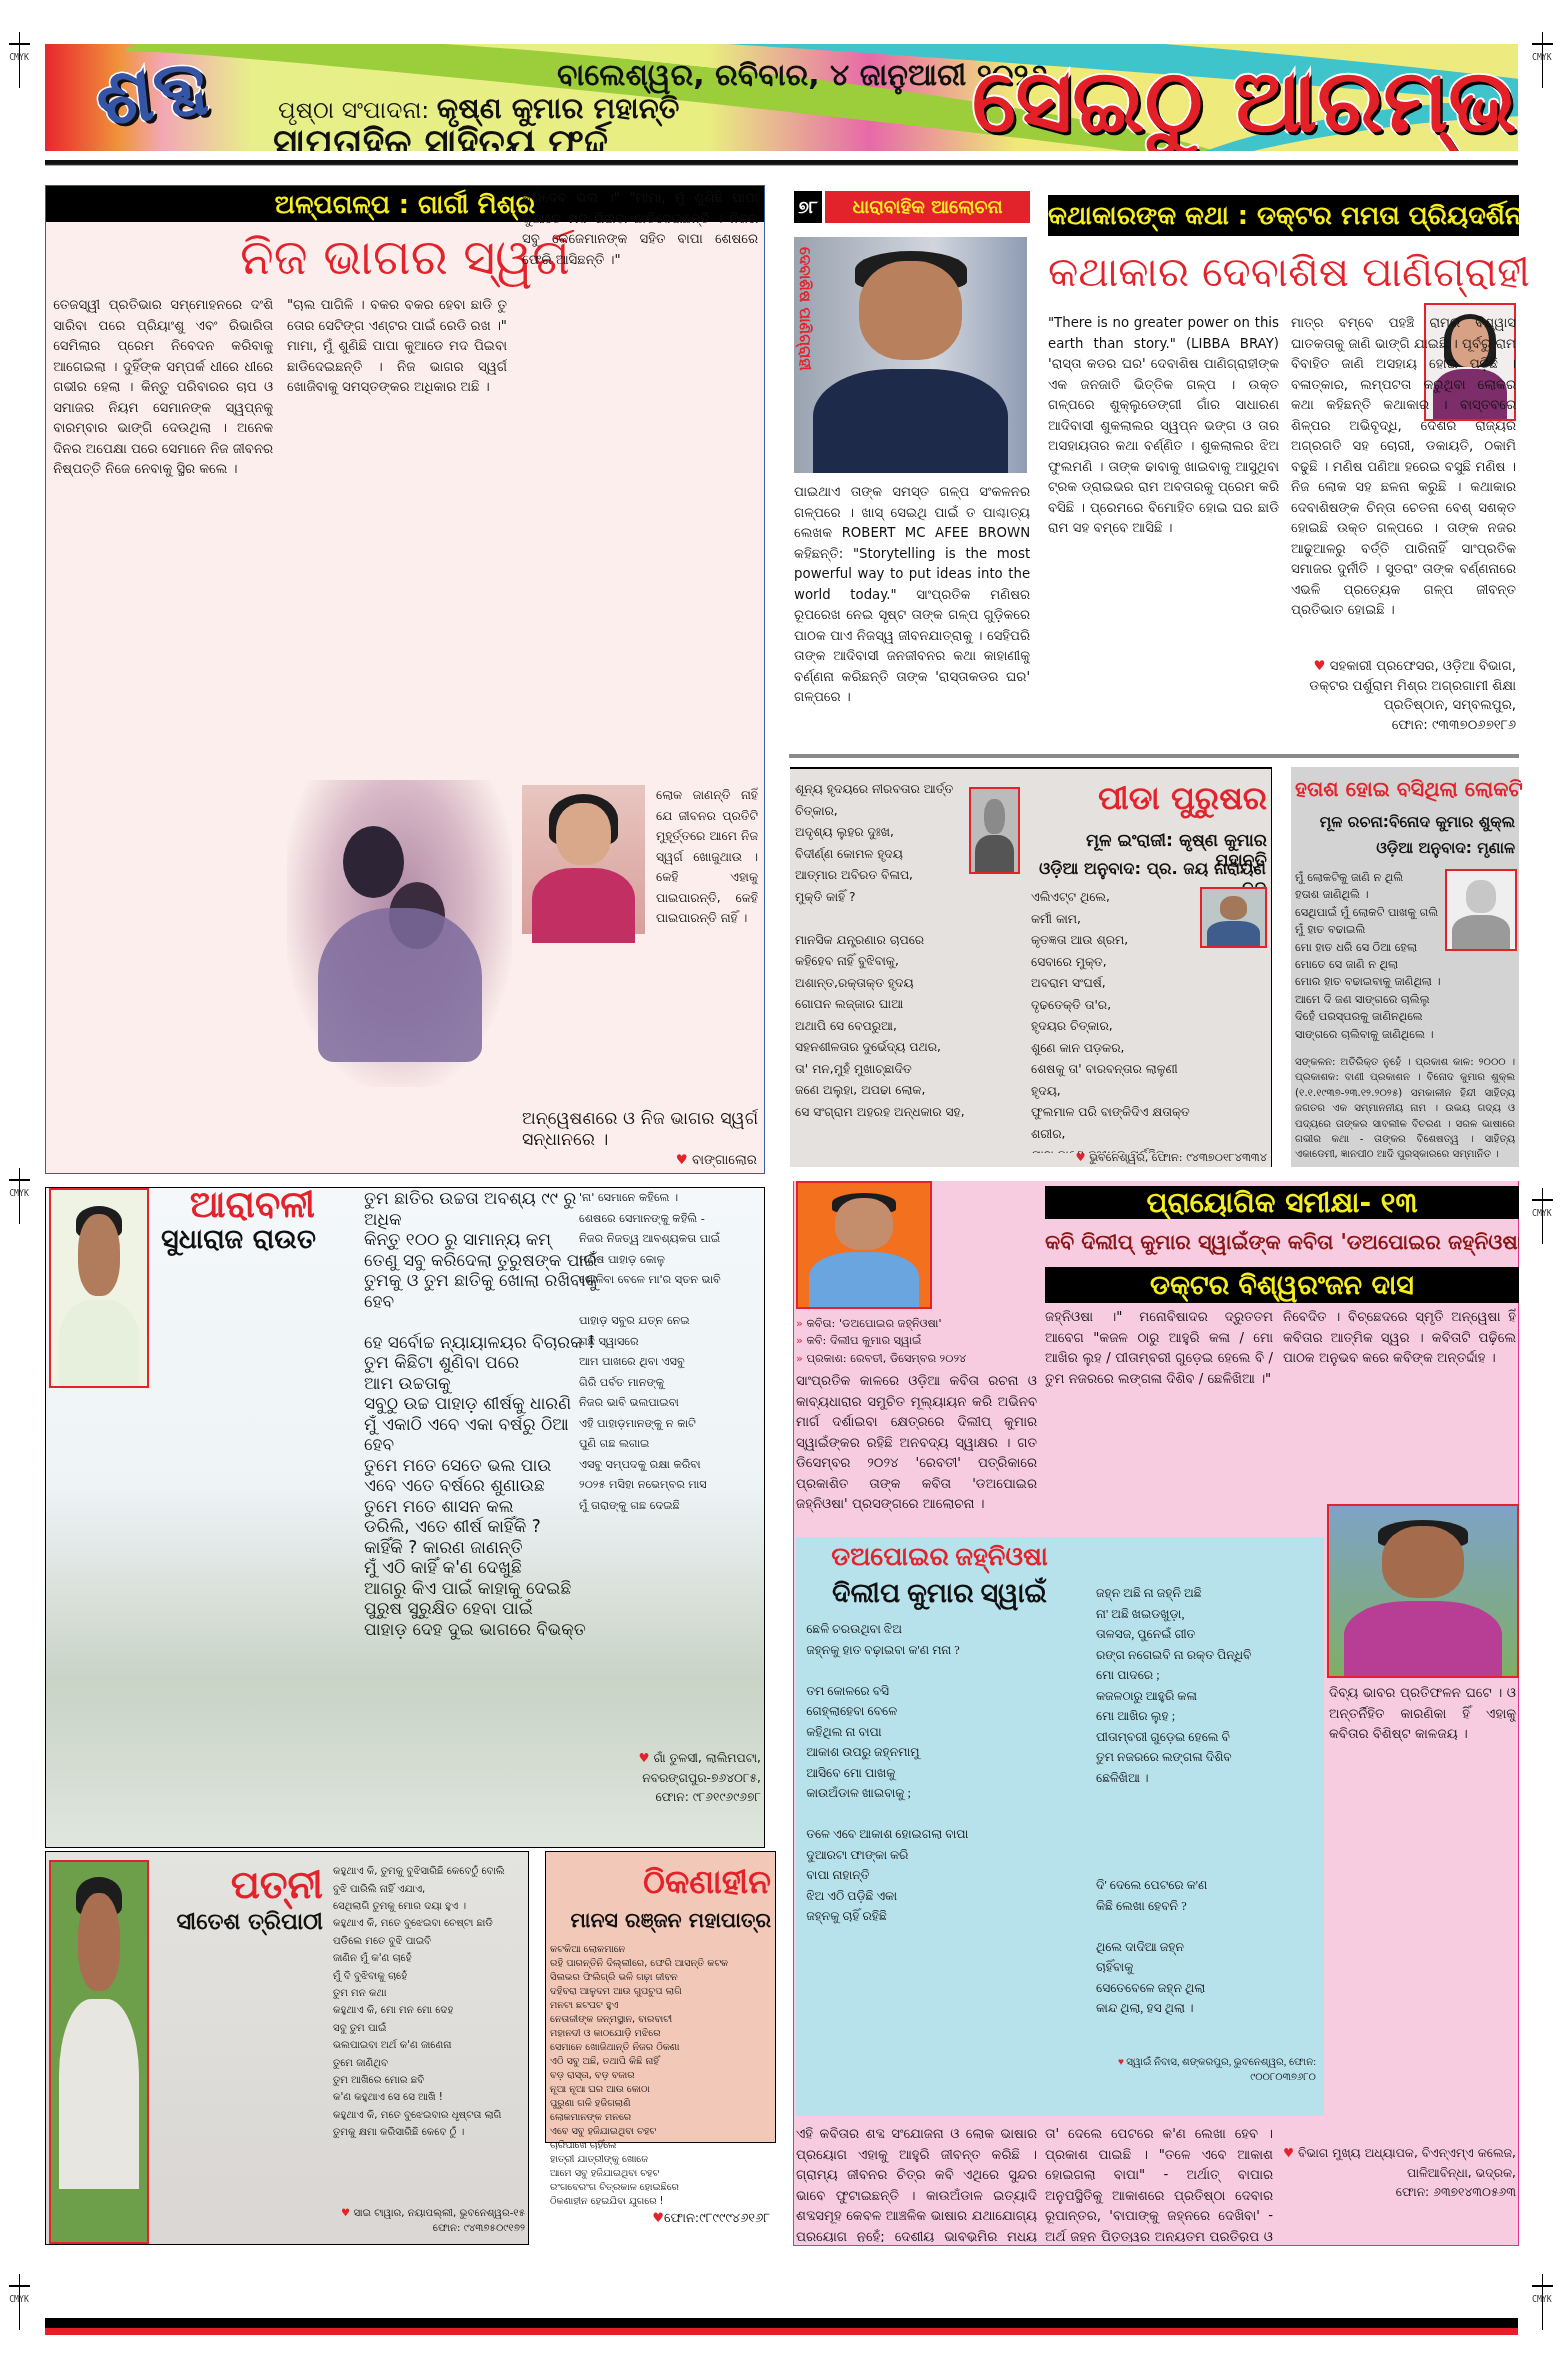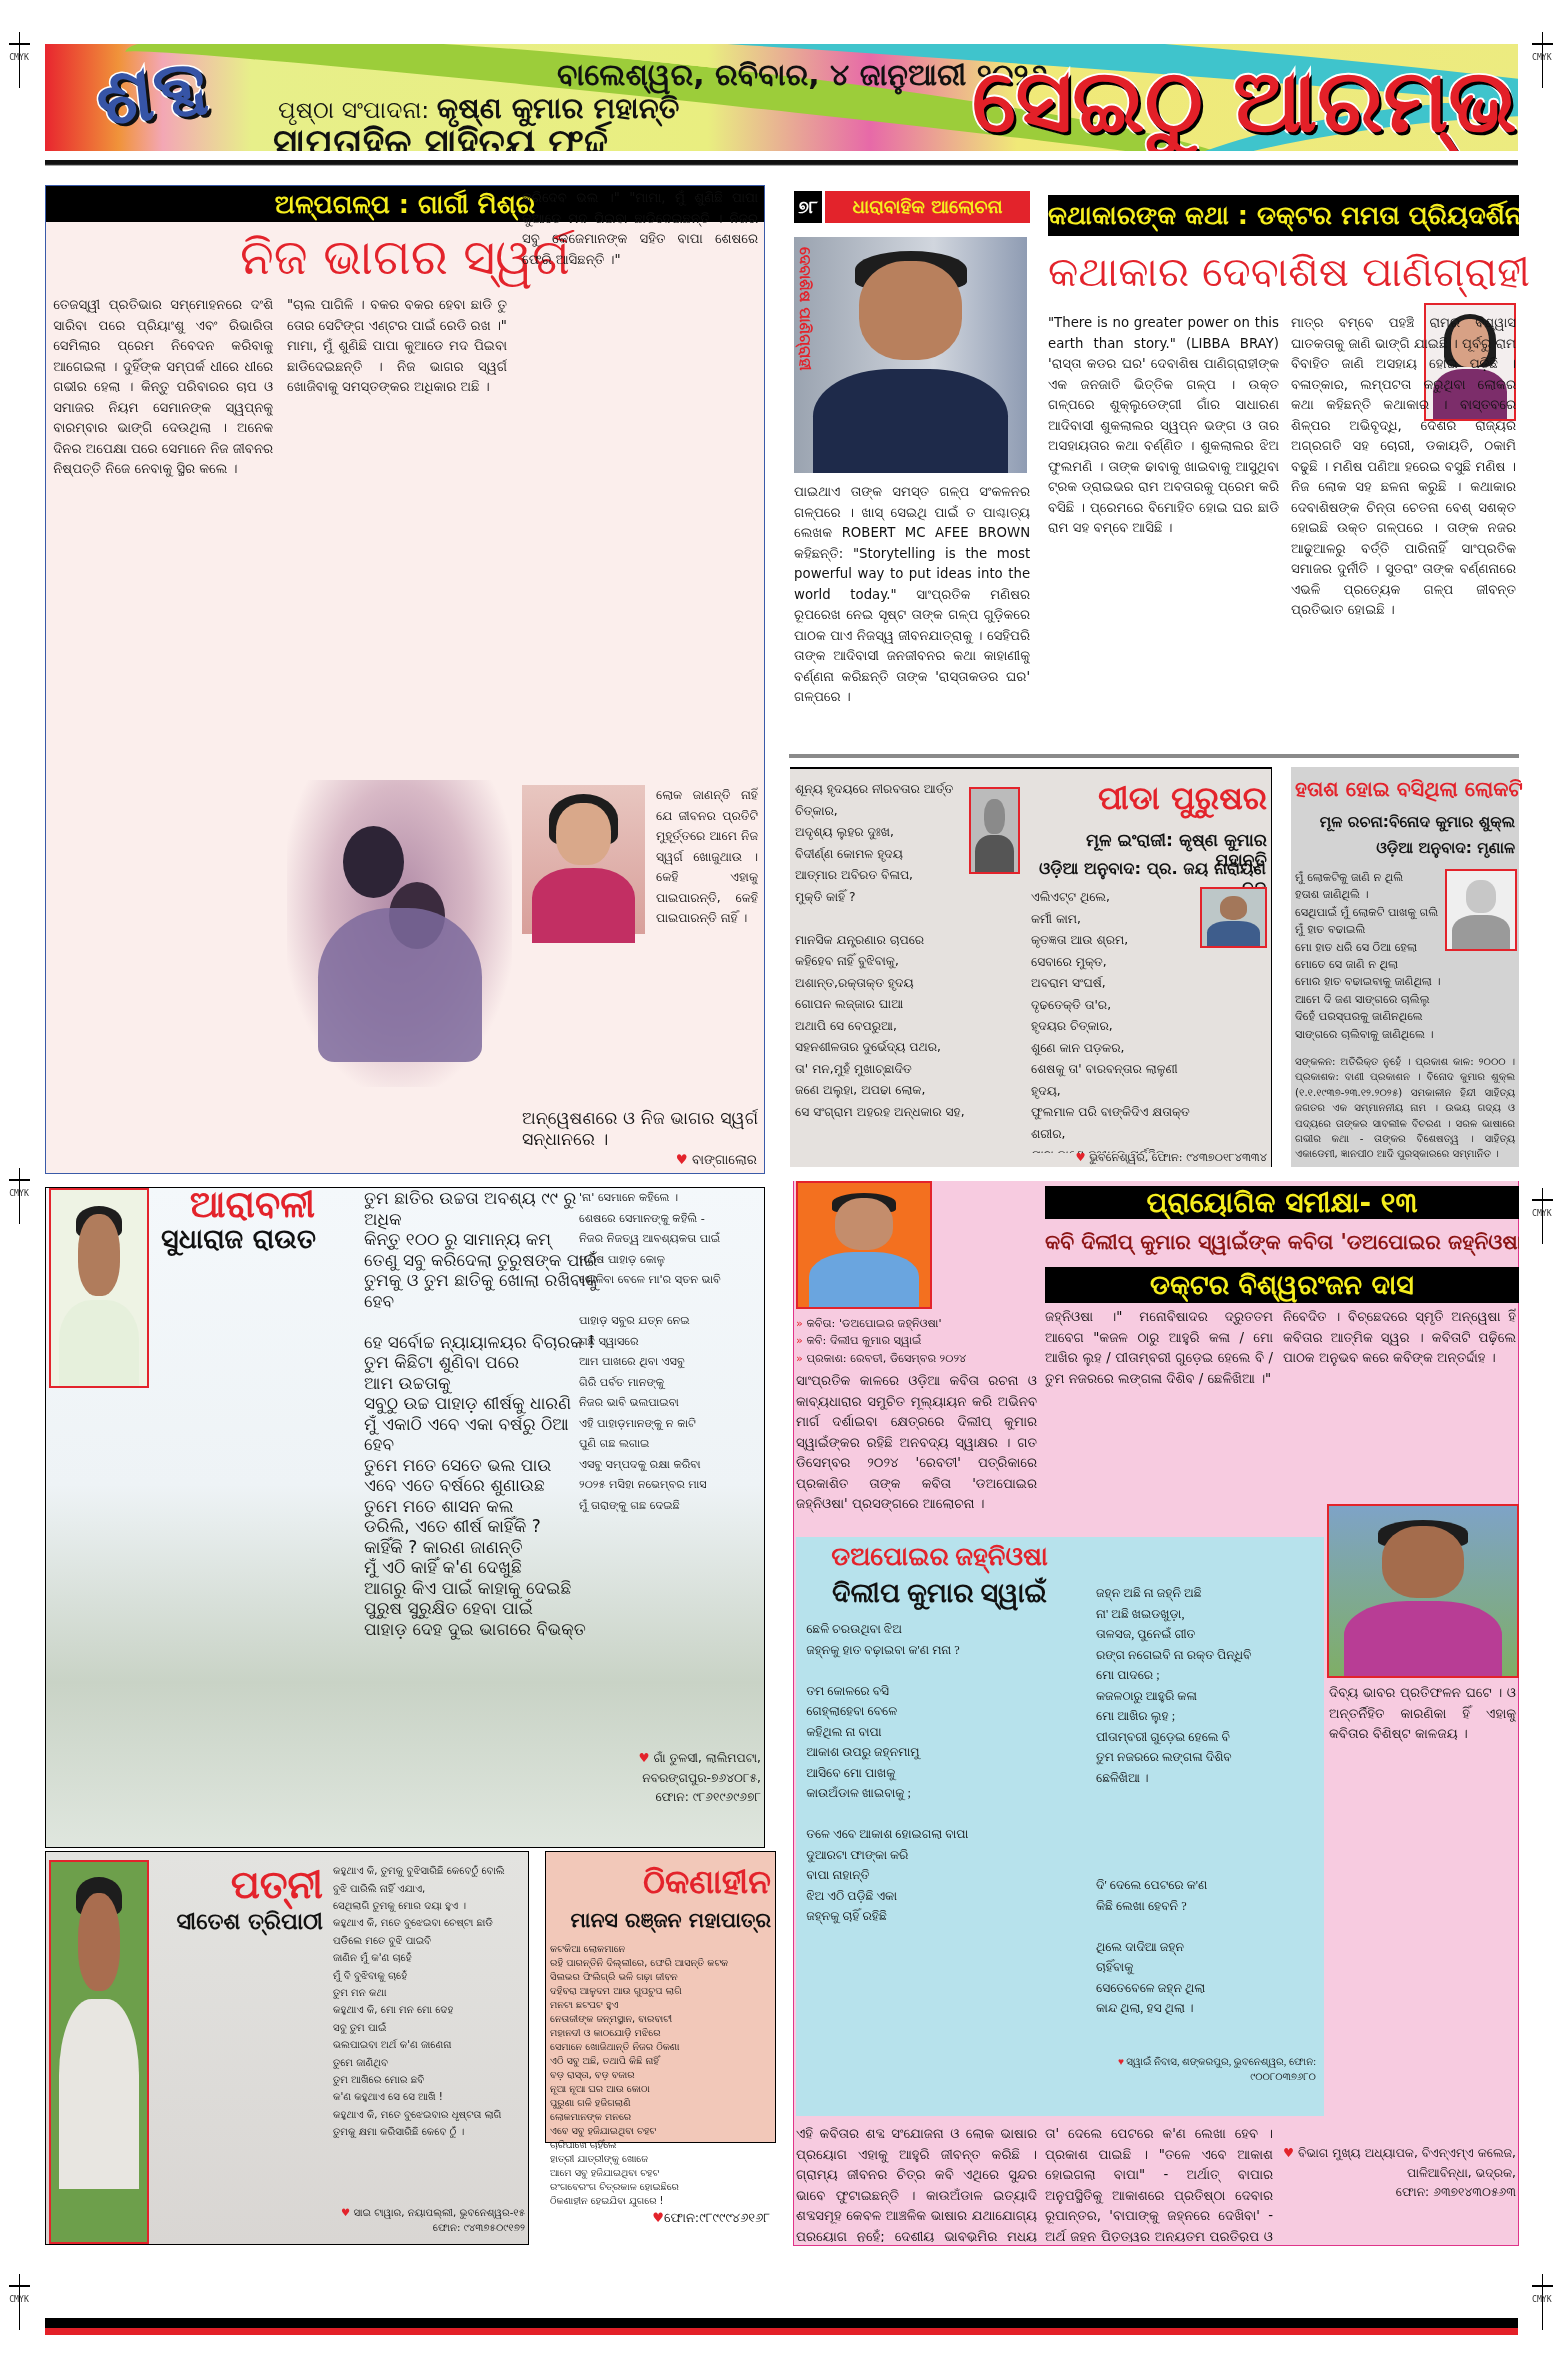--- a/index.html
+++ b/index.html
@@ -129,20 +129,21 @@
   <div class="col abs" style="left:5.1px;top:297px;width:236px;height:246px;">ପାଇଥାଏ ତାଙ୍କ ସମସ୍ତ ଗଳ୍ପ ସଂକଳନର ଗଳ୍ପରେ । ଖାସ୍ ସେଇଥି ପାଇଁ ତ ପାଶ୍ଚାତ୍ୟ ଲେଖକ ROBERT MC AFEE BROWN କହିଛନ୍ତି: "Storytelling is the most powerful way to put ideas into the world today." ସାଂପ୍ରତିକ ମଣିଷର ରୂପରେଖ ନେଇ ସୃଷ୍ଟ ତାଙ୍କ ଗଳ୍ପ ଗୁଡ଼ିକରେ ପାଠକ ପାଏ ନିଜସ୍ୱ ଜୀବନଯାତ୍ରାକୁ । ସେହିପରି ତାଙ୍କ ଆଦିବାସୀ ଜନଜୀବନର କଥା କାହାଣୀକୁ ବର୍ଣ୍ଣନା କରିଛନ୍ତି ତାଙ୍କ 'ରାସ୍ତାକଡର ଘର' ଗଳ୍ପରେ ।</div>
   <div class="col abs" style="left:259px;top:128px;width:231px;height:446px;">"There is no greater power on this earth than story." (LIBBA BRAY) 'ରାସ୍ତା କଡର ଘର' ଦେବାଶିଷ ପାଣିଗ୍ରାହୀଙ୍କ ଏକ ଜନଜାତି ଭିତ୍ତିକ ଗଳ୍ପ । ଉକ୍ତ ଗଳ୍ପରେ ଶୁକ୍ଲୁଡେଙ୍ଗୀ ଗାଁର ସାଧାରଣ ଆଦିବାସୀ ଶୁକଲାଲର ସ୍ୱପ୍ନ ଭଙ୍ଗ ଓ ତାର ଅସହାୟତାର କଥା ବର୍ଣ୍ଣିତ । ଶୁକଲାଲର ଝିଅ ଫୁଲମଣି । ତାଙ୍କ ଢାବାକୁ ଖାଇବାକୁ ଆସୁଥିବା ଟ୍ରକ ଡ୍ରାଇଭର ରାମ ଅବତାରକୁ ପ୍ରେମ କରି ବସିଛି । ପ୍ରେମରେ ବିମୋହିତ ହୋଇ ଘର ଛାଡି ରାମ ସହ ବମ୍ବେ ଆସିଛି ।</div>
   <div class="abs" style="left:635px;top:118px;width:92px;height:118px;border:2px solid #e3232b;background:#f3eeee;overflow:hidden;">
     <div class="person">
         <div class="hair" style="height:46%;width:60%;left:20%;"></div>
         <div class="head" style="background:#d7a185;"></div>
         <div class="body" style="background:#7c2d6a;"></div>
       </div>
   </div>
   <div class="col abs" style="left:502px;top:128px;width:225px;height:338px;">ମାତ୍ର ବମ୍ବେ ପହଞ୍ଚି ରାମର ବିଶ୍ୱାସ ଘାତକତାକୁ ଜାଣି ଭାଙ୍ଗି ଯାଇଛି । ପୂର୍ବରୁ ରାମ ବିବାହିତ ଜାଣି ଅସହାୟ ହୋଇ ପଡ଼ିଛି । ବଳାତ୍କାର, ଲମ୍ପଟତା କରୁଥିବା ଲୋକର କଥା କହିଛନ୍ତି କଥାକାର । ବାସ୍ତବରେ ଶିଳ୍ପର ଅଭିବୃଦ୍ଧି, ଦେଶର ରାଜ୍ୟର ଅଗ୍ରଗତି ସହ ଚୋରୀ, ଡକାୟତି, ଠକାମି ବଢୁଛି । ମଣିଷ ପଣିଆ ହରେଇ ବସୁଛି ମଣିଷ । ନିଜ ଲୋକ ସହ ଛଳନା କରୁଛି । କଥାକାର ଦେବାଶିଷଙ୍କ ଚିନ୍ତା ଚେତନା ବେଶ୍ ସଶକ୍ତ ହୋଇଛି ଉକ୍ତ ଗଳ୍ପରେ । ତାଙ୍କ ନଜର ଆଢୁଆଳରୁ ବର୍ତ୍ତି ପାରିନାହିଁ ସାଂପ୍ରତିକ ସମାଜର ଦୁର୍ନୀତି । ସୁତରାଂ ତାଙ୍କ ବର୍ଣ୍ଣନାରେ ଏଭଳି ପ୍ରତ୍ୟେକ ଗଳ୍ପ ଜୀବନ୍ତ ପ୍ରତିଭାତ ହୋଇଛି ।</div>
+  <div class="byline abs" style="left:502px;top:471px;width:225px;"><span class="heart">♥</span> <span>ସହକାରୀ ପ୍ରଫେସର, ଓଡ଼ିଆ ବିଭାଗ, ଡକ୍ଟର ପର୍ଶୁରାମ ମିଶ୍ର ଅଗ୍ରଗାମୀ ଶିକ୍ଷା ପ୍ରତିଷ୍ଠାନ, ସମ୍ବଲପୁର,</span><br><span>ଫୋନ: ୯୩୩୭୦୬୭୧୮୬</span></div>
 </section>
 <div class="abs" style="left:789px;top:754px;width:730px;height:4.1px;background:#8a8a8a;"></div>
 
 <section class="abs" style="left:790px;top:767px;width:482px;height:400px;background:#e5e1de;border-top:2px solid #000;border-right:1.5px solid #000;">
   <div class="abs photo" style="left:179px;top:18px;width:51px;height:87px;background:#bbb;">
       <div class="person">
         <div class="head" style="background:#8a8a8a;"></div>
         <div class="body" style="background:#555;"></div>
       </div>
     </div>

